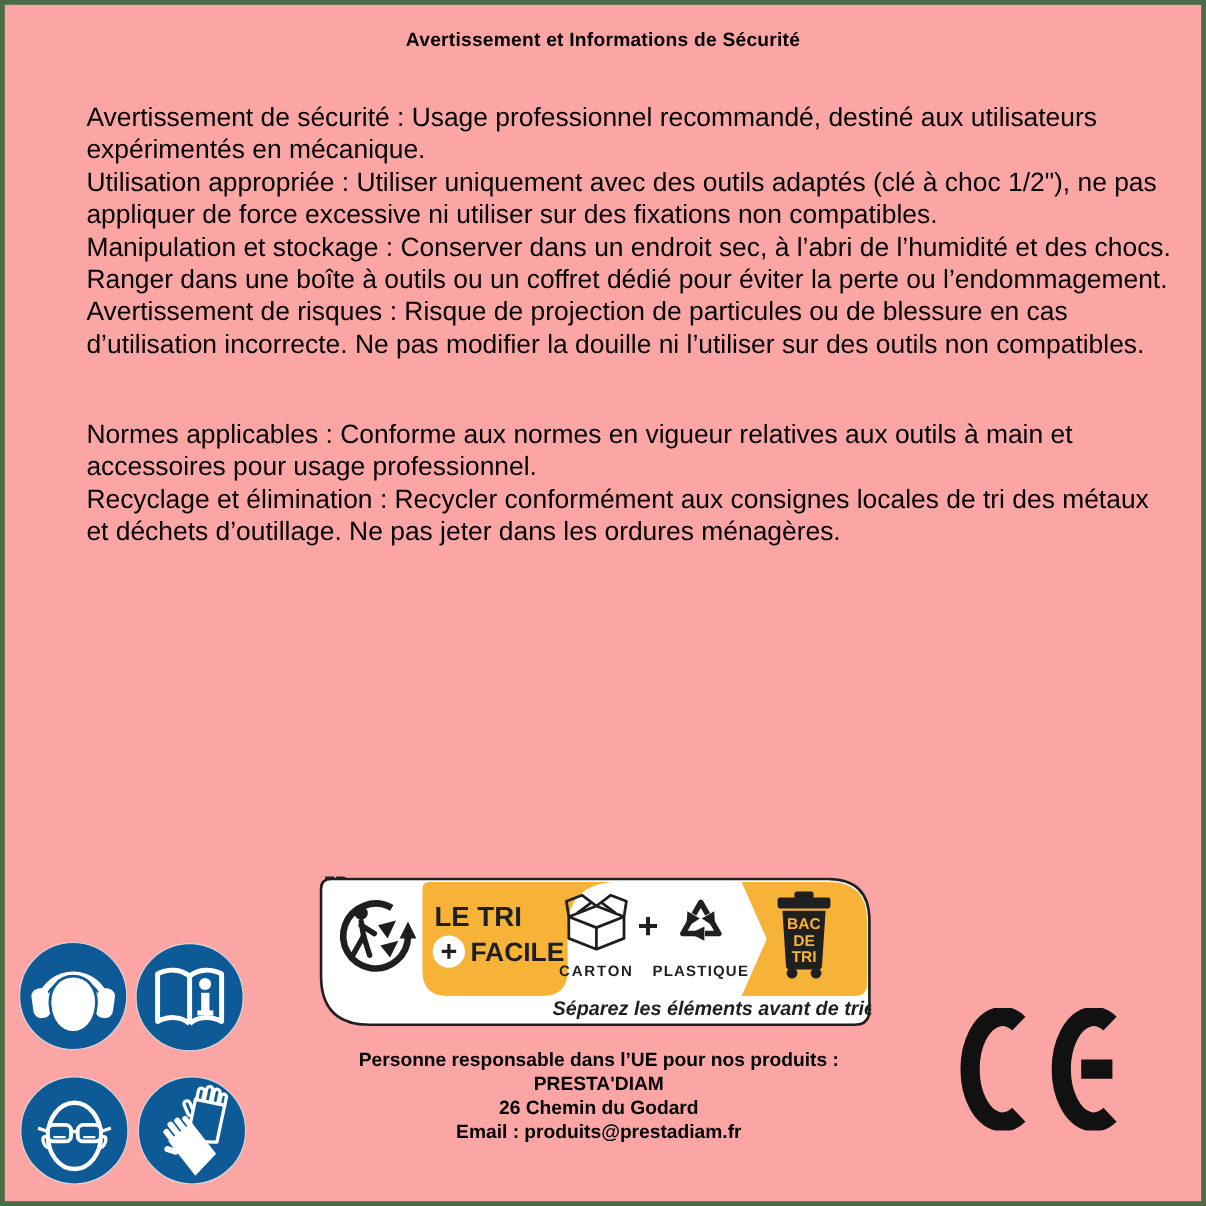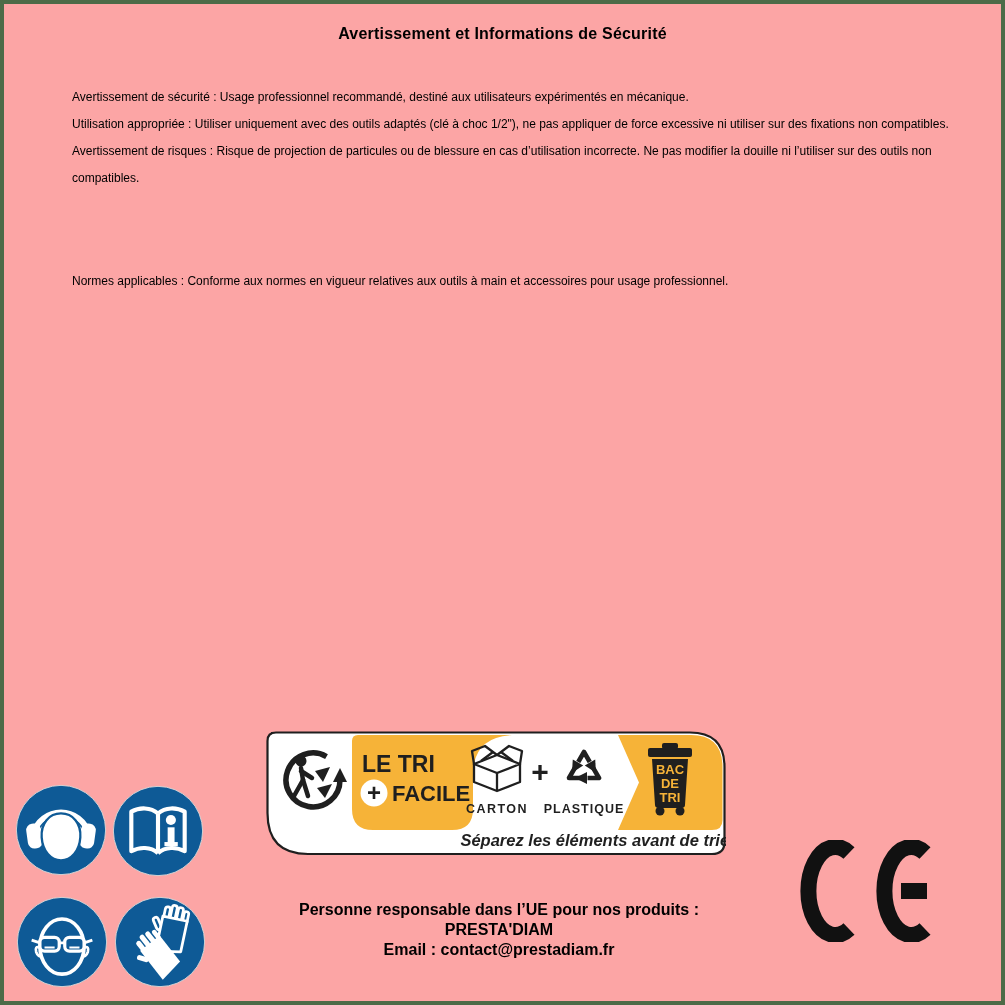--- a/index.html
+++ b/index.html
@@ -5,47 +5,49 @@
   html,body{margin:0;padding:0;background:#ffffff;}
   .page{
     position:relative;width:1005px;height:1005px;background:#fca5a5;
     font-family:"Liberation Sans",sans-serif;color:#000;overflow:hidden;
   }
   .frame{position:absolute;inset:0;border:4px solid #4c6b48;pointer-events:none;z-index:50;}
   .doc-title{
     position:absolute;top:25px;left:0;width:100%;text-align:center;
     font-size:16px;font-weight:bold;letter-spacing:.2px;
   }
-  .body-text{position:absolute;top:84px;left:72px;width:908px;font-size:12px;line-height:27px;}
+  .body-text{position:absolute;top:84px;left:72px;width:908px;font-size:22px;line-height:27px;}
   .para{margin:0;}
   .para + .para{}
-  .para.gap{margin-top:76px;}
+  .para.gap{margin-top:48px;}
   .fr-tag{position:absolute;left:270px;top:712px;font-size:15px;font-weight:bold;color:#1f1f1f;margin-top:16px;}
   .tri-label{position:absolute;left:266px;top:731px;}
   .responsible{
-    position:absolute;left:268px;top:900px;width:462px;text-align:center;
+    position:absolute;left:268px;top:874px;width:462px;text-align:center;
     font-size:16px;font-weight:bold;line-height:20px;color:#000;
   }
   .responsible div{white-space:nowrap;}
   .picto{position:absolute;}
   .ce{position:absolute;left:797px;top:840px;}
 </style>
 </head>
 <body>
 
 <div class="page">
   <div class="frame"></div>
 
   <div class="doc-title">Avertissement et Informations de Sécurité</div>
 
   <div class="body-text">
     <p class="para">Avertissement de sécurité : Usage professionnel recommandé, destiné aux utilisateurs expérimentés en mécanique.</p>
     <p class="para">Utilisation appropriée : Utiliser uniquement avec des outils adaptés (clé à choc 1/2"), ne pas appliquer de force excessive ni utiliser sur des fixations non compatibles.</p>
+    <p class="para">Manipulation et stockage : Conserver dans un endroit sec, à l’abri de l’humidité et des chocs. Ranger dans une boîte à outils ou un coffret dédié pour éviter la perte ou l’endommagement.</p>
     <p class="para">Avertissement de risques : Risque de projection de particules ou de blessure en cas d’utilisation incorrecte. Ne pas modifier la douille ni l’utiliser sur des outils non compatibles.</p>
     <p class="para gap">Normes applicables : Conforme aux normes en vigueur relatives aux outils à main et accessoires pour usage professionnel.</p>
+    <p class="para">Recyclage et élimination : Recycler conformément aux consignes locales de tri des métaux et déchets d’outillage. Ne pas jeter dans les ordures ménagères.</p>
   </div>
 
   <div class="fr-tag">FR</div>
 
   <div class="tri-label">
     <svg width="460" height="125" viewBox="0 0 460 125">
 
       <path d="M 10,1.5 L 424,1.5 Q 458.5,1.5 458.5,36 L 458.5,111 Q 458.5,123 446,123 L 42,123 Q 1.5,123 1.5,82 L 1.5,10 Q 1.5,1.5 10,1.5 Z" fill="#ffffff" stroke="#1f1f1f" stroke-width="2.2"></path>
 
       <path d="M 92,4 L 246,4 Q 207,6 207,44 L 207,78 Q 207,99 186,99 L 107,99 Q 86,99 86,78 L 86,10 Q 86,4 92,4 Z" fill="#f6b338"></path>
@@ -172,21 +174,22 @@
         <rect x="54" y="41" width="5" height="13" rx="2.5"></rect>
         <rect x="26" y="52" width="5.5" height="13" rx="2.7" transform="rotate(-35 29 58)"></rect>
         <path d="M 32,50 L 59,50 L 59,86 L 32,90 Z"></path>
       </g>
     </svg>
   </div>
 
   <div class="responsible">
     <div>Personne responsable dans l’UE pour nos produits :</div>
     <div>PRESTA'DIAM</div>
-    <div>Email : contact@prestadiam.fr</div>
+    <div>26 Chemin du Godard</div>
+    <div>Email : produits@prestadiam.fr</div>
   </div>
 
   <div class="ce">
     <svg width="145" height="102" viewBox="0 0 145 102">
       <path d="M 52,13 A 27,44 0 1 0 52,89" fill="none" stroke="#111111" stroke-width="16"></path>
       <path d="M 128,13 A 27,44 0 1 0 128,89" fill="none" stroke="#111111" stroke-width="16"></path>
       <path d="M 104,51 L 130,51" fill="none" stroke="#111111" stroke-width="16"></path>
     </svg>
   </div>
 </div>

